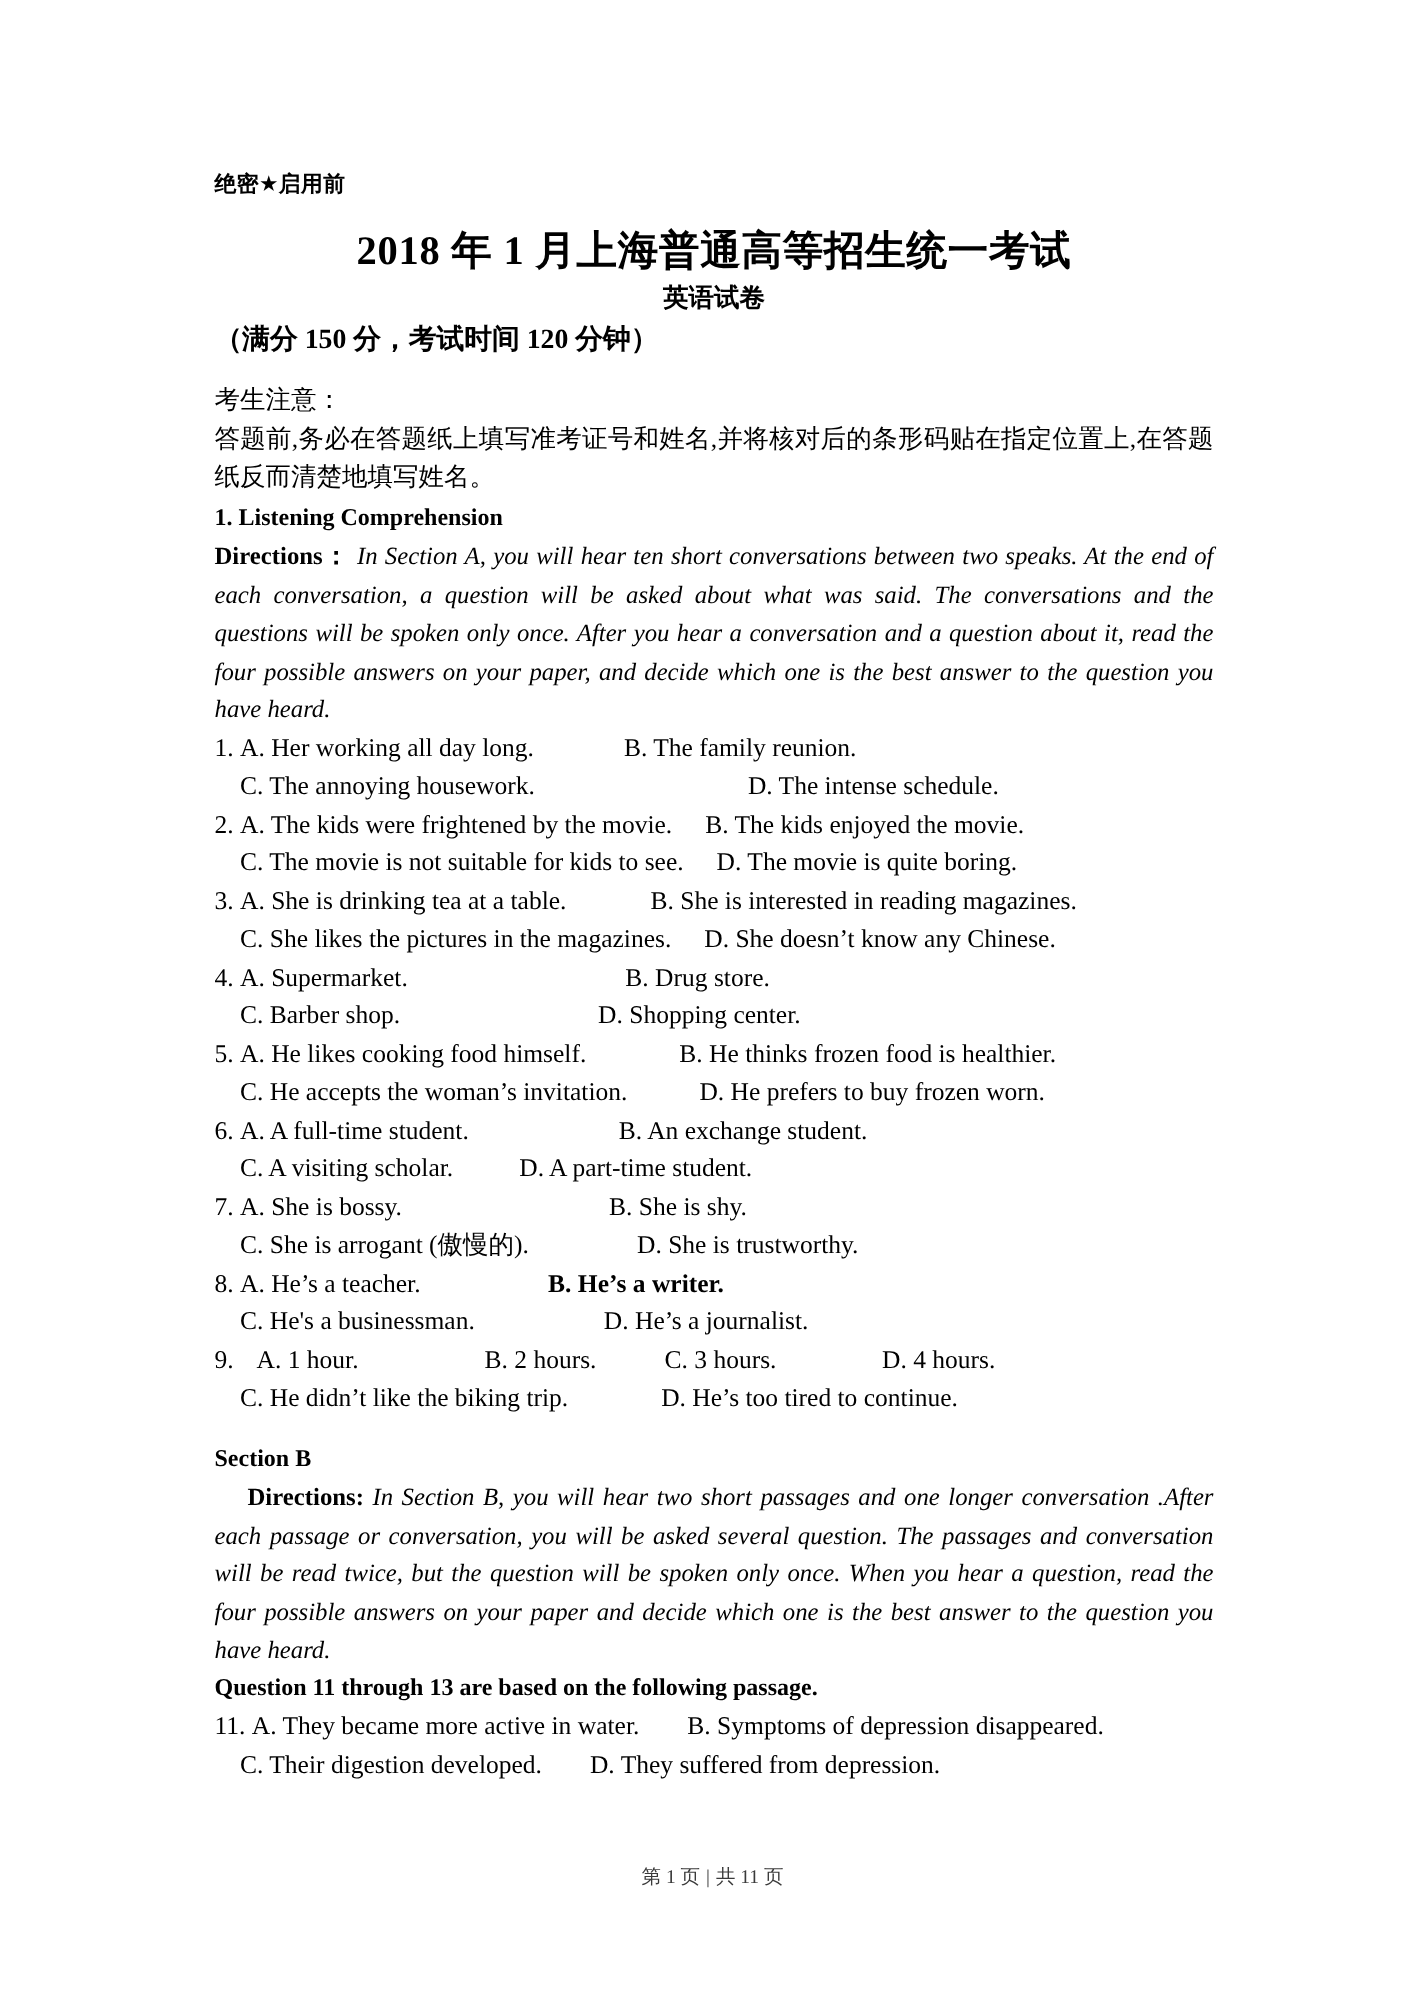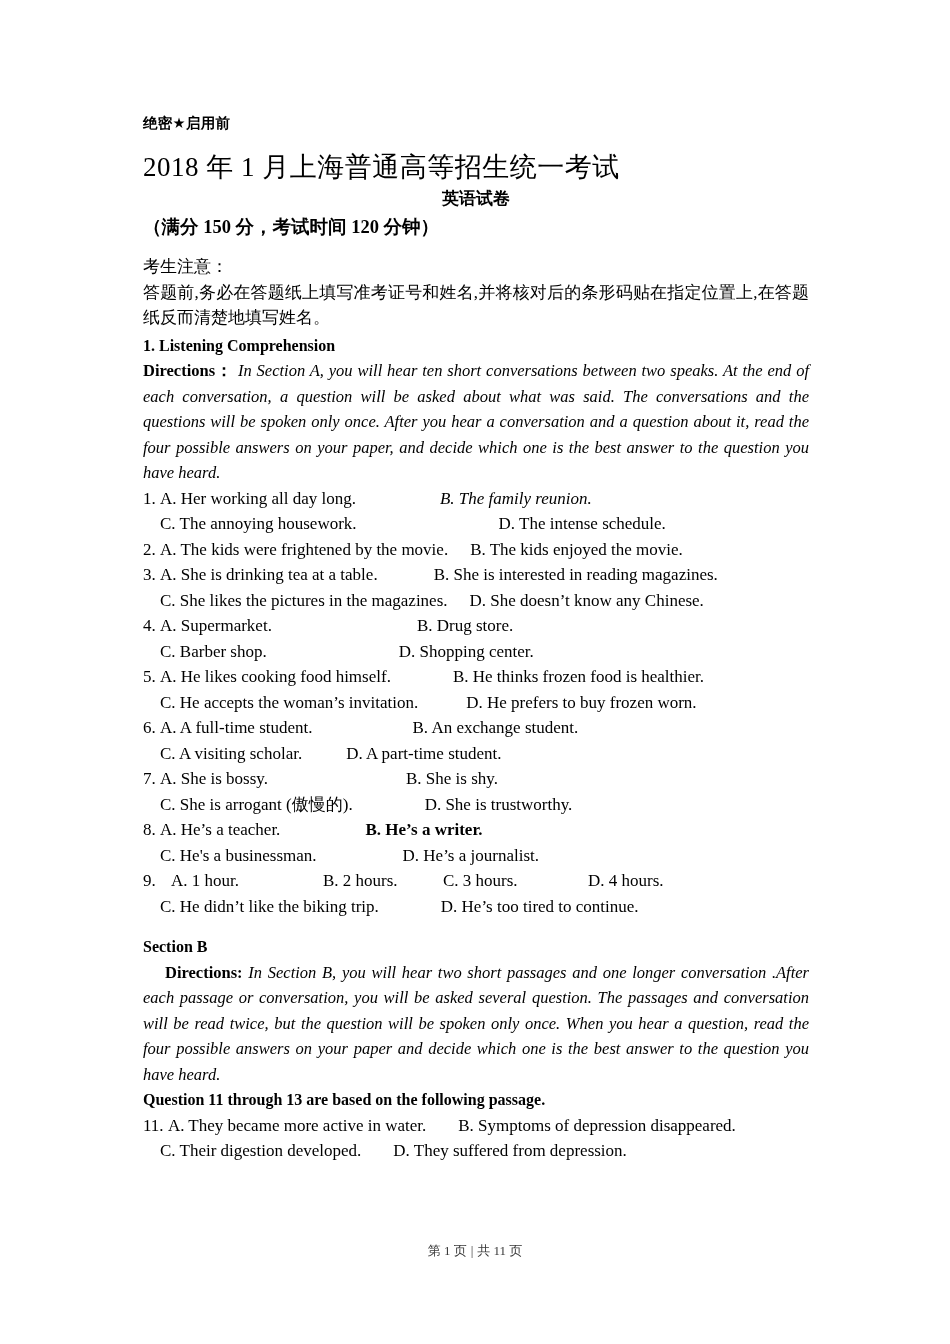--- a/index.html
+++ b/index.html
@@ -35,21 +35,22 @@
   .secret-line {
     font-family: "Liberation Sans", "DejaVu Sans", sans-serif;
     font-weight: bold;
     font-size: 14.5px;
     line-height: 22px;
     letter-spacing: 0.3px;
     margin: 0 0 14px 0;
   }
 
   .doc-title {
-    font-weight: normal;
+    text-align: center;
+    font-weight: bold;
     font-size: 27px;
     line-height: 38px;
     letter-spacing: 0.5px;
     margin: 0;
   }
   .doc-subtitle {
     text-align: center;
     font-weight: bold;
     font-size: 17px;
     line-height: 26px;
@@ -146,23 +147,24 @@
     <div class="doc-score">（满分 150 分，考试时间 120 分钟）</div>
 
     <div class="notice-head">考生注意：</div>
     <div class="notice-body">答题前,务必在答题纸上填写准考证号和姓名,并将核对后的条形码贴在指定位置上,在答题纸反而清楚地填写姓名。</div>
 
     <div class="sec-head">1. Listening Comprehension</div>
 
     <p class="directions"><span class="dlabel">Directions：</span> <span>In Section A, you will hear ten short conversations between two speaks. At the end of each conversation, a question will be asked about what was said. The conversations and the questions will be spoken only once. After you hear a conversation and a question about it, read the four possible answers on your paper, and decide which one is the best answer to the question you have heard.</span></p>
 
     <div class="qlist" id="list-a">
-        <div class="qrow row-a"><span>1.</span> <span class="opt opt-a">A. Her working all day long.</span><span class="opt opt-b" style="margin-left: 84px; font-style: italic;">B. The family reunion.</span></div>
+        <div class="qrow row-a"><span>1.</span> <span class="opt opt-a">A. Her working all day long.</span><span class="opt opt-b" style="margin-left: 60px;">B. The family reunion.</span></div>
         <div class="qrow row-c"><span class="opt opt-c">C. The annoying housework.</span><span class="opt opt-d" style="margin-left: 142px;">D. The intense schedule.</span></div>
         <div class="qrow row-a"><span>2.</span> <span class="opt opt-a">A. The kids were frightened by the movie.</span><span class="opt opt-b" style="margin-left: 22px;">B. The kids enjoyed the movie.</span></div>
+        <div class="qrow row-c"><span class="opt opt-c">C. The movie is not suitable for kids to see.</span><span class="opt opt-d" style="margin-left: 22px;">D. The movie is quite boring.</span></div>
         <div class="qrow row-a"><span>3.</span> <span class="opt opt-a">A. She is drinking tea at a table.</span><span class="opt opt-b" style="margin-left: 56px;">B. She is interested in reading magazines.</span></div>
         <div class="qrow row-c"><span class="opt opt-c">C. She likes the pictures in the magazines.</span><span class="opt opt-d" style="margin-left: 22px;">D. She doesn’t know any Chinese.</span></div>
         <div class="qrow row-a"><span>4.</span> <span class="opt opt-a">A. Supermarket.</span><span class="opt opt-b" style="margin-left: 145px;">B. Drug store.</span></div>
         <div class="qrow row-c"><span class="opt opt-c">C. Barber shop.</span><span class="opt opt-d" style="margin-left: 132px;">D. Shopping center.</span></div>
         <div class="qrow row-a"><span>5.</span> <span class="opt opt-a">A. He likes cooking food himself.</span><span class="opt opt-b" style="margin-left: 62px;">B. He thinks frozen food is healthier.</span></div>
         <div class="qrow row-c"><span class="opt opt-c">C. He accepts the woman’s invitation.</span><span class="opt opt-d" style="margin-left: 48px;">D. He prefers to buy frozen worn.</span></div>
         <div class="qrow row-a"><span>6.</span> <span class="opt opt-a">A. A full-time student.</span><span class="opt opt-b" style="margin-left: 100px;">B. An exchange student.</span></div>
         <div class="qrow row-c"><span class="opt opt-c">C. A visiting scholar.</span><span class="opt opt-d" style="margin-left: 44px;">D. A part-time student.</span></div>
         <div class="qrow row-a"><span>7.</span> <span class="opt opt-a">A. She is bossy.</span><span class="opt opt-b" style="margin-left: 138px; text-align: right;">B. She is shy.</span></div>
         <div class="qrow row-c"><span class="opt opt-c">C. She is arrogant (傲慢的).</span><span class="opt opt-d" style="margin-left: 72px;">D. She is trustworthy.</span></div>

